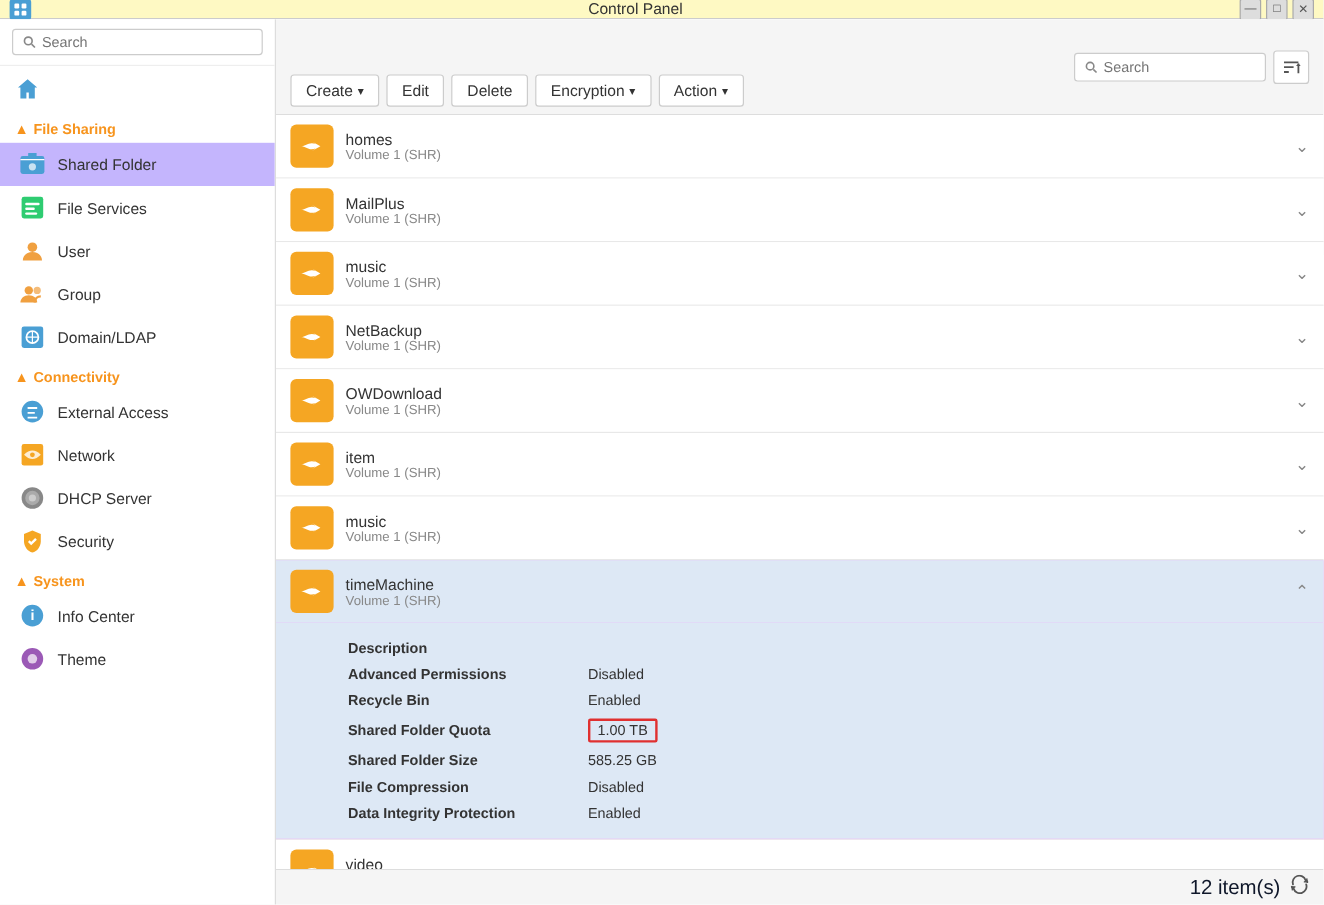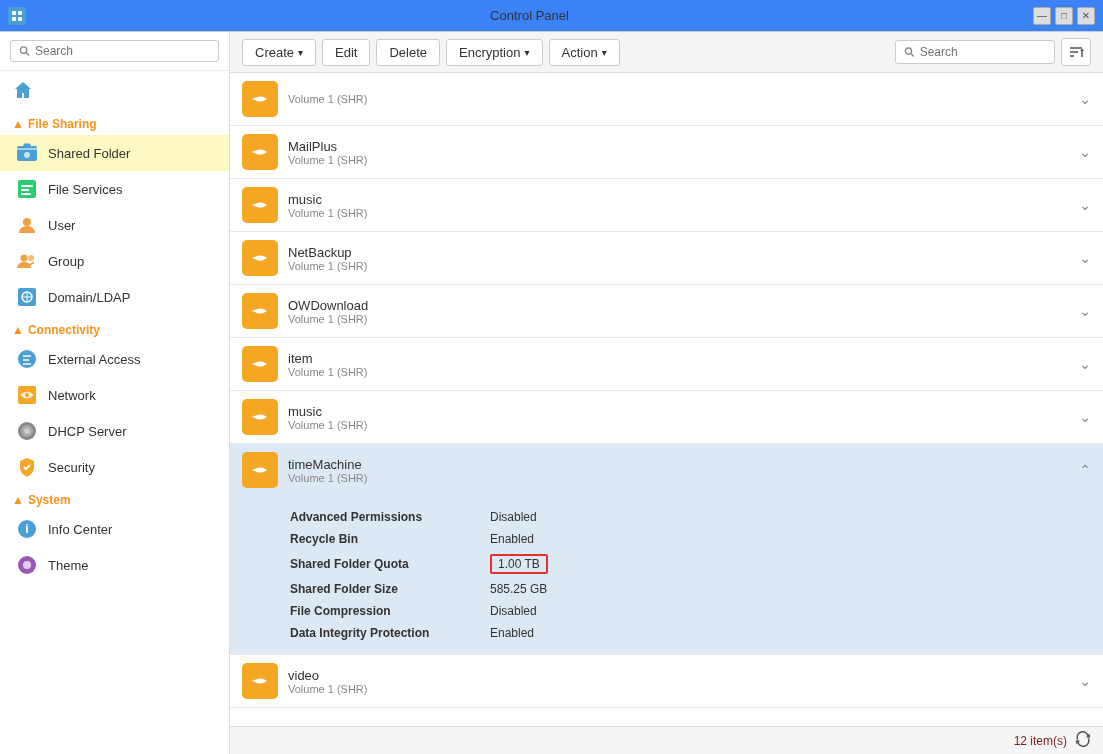--- a/index.html
+++ b/index.html
@@ -1,22 +1,22 @@
 <!DOCTYPE html>
 <html><head>
   <meta charset="utf-8">
   <style>
     * { box-sizing: border-box; margin: 0; padding: 0; }
     body { font-family: 'Segoe UI', Arial, sans-serif; font-size: 13px; background: #f0f0f0; width: 1103px; height: 754px; overflow: hidden; display: flex; flex-direction: column; }
 
     
     .titlebar {
-      background: #3b82f6;
+      background: #fef9c3;
       border-bottom: 1px solid #ccc;
-      height: 32px;
+      height: 16px;
       display: flex;
       align-items: center;
       justify-content: space-between;
       padding: 0 8px;
       flex-shrink: 0;
     }
     .titlebar-left { display: flex; align-items: center; gap: 6px; }
     .titlebar-icon { width: 18px; height: 18px; background: #4a9fd4; border-radius: 3px; display: flex; align-items: center; justify-content: center; }
     .titlebar-title { font-size: 13px; color: #333; font-weight: 500; flex: 1; text-align: center; }
     .titlebar-controls { display: flex; gap: 4px; align-items: center; }
@@ -76,21 +76,21 @@
     }
     .sidebar-item {
       display: flex;
       align-items: center;
       gap: 10px;
       padding: 7px 12px 7px 16px;
       cursor: pointer;
       color: #333;
       font-size: 13px;
     }
-    .sidebar-item.active { background: #fef9c3; }
+    .sidebar-item.active { background: #c4b5fd; }
     .sidebar-item-icon {
       width: 22px;
       height: 22px;
       flex-shrink: 0;
       display: flex;
       align-items: center;
       justify-content: center;
     }
 
     
@@ -107,20 +107,21 @@
       padding: 5px 12px;
       border: 1px solid #ccc;
       background: #fff;
       border-radius: 3px;
       cursor: pointer;
       font-size: 13px;
       color: #333;
       display: flex;
       align-items: center;
       gap: 4px;
+      margin-top: 40px;
     }
     .toolbar-spacer { flex: 1; }
     .toolbar-search {
       display: flex;
       align-items: center;
       border: 1px solid #ccc;
       border-radius: 3px;
       padding: 4px 8px;
       background: #fff;
       gap: 5px;
@@ -210,22 +211,22 @@
       border: 2px solid #e03030;
       padding: 1px 6px;
       border-radius: 2px;
     }
 
     
     .statusbar {
       border-top: 1px solid #ddd;
       background: #f5f5f5;
       padding: 4px 12px;
-      font-size: 12px;
-      color: #7f1d1d;
+      font-size: 17px;
+      color: #0f172a;
       display: flex;
       align-items: center;
       justify-content: flex-end;
       gap: 8px;
       flex-shrink: 0;
     }
 
     
     ::-webkit-scrollbar { width: 6px; }
     ::-webkit-scrollbar-track { background: #f0f0f0; }
@@ -458,20 +459,21 @@
     <div class="folder-list">
 
       <div class="folder-item">
         <div class="folder-item-header">
           <div class="folder-icon-wrap">
             <svg width="22" height="20" viewBox="0 0 22 20" fill="white">
               <path d="M2 10C6 10 8 6 14 8L11 6l7 4-7 4 3-2c-6 2-8-2-12-2z"></path>
             </svg>
           </div>
           <div class="folder-info">
+            <div class="folder-name">homes</div>
             <div class="folder-vol">Volume 1 (SHR)</div>
           </div>
           <span class="chevron">⌄</span>
         </div>
       </div>
 
       <div class="folder-item">
         <div class="folder-item-header">
           <div class="folder-icon-wrap">
             <svg width="22" height="20" viewBox="0 0 22 20" fill="white">
@@ -569,20 +571,24 @@
               </svg>
           </div>
           <div class="folder-info">
             <div class="folder-name">timeMachine</div>
             <div class="folder-vol">Volume 1 (SHR)</div>
           </div>
           <span class="chevron">⌃</span>
         </div>
 
         <div class="folder-detail">
+          <div class="detail-row">
+            <div class="detail-label">Description</div>
+            <div class="detail-value"></div>
+          </div>
           <div class="detail-row">
             <div class="detail-label">Advanced Permissions</div>
             <div class="detail-value">Disabled</div>
           </div>
           <div class="detail-row">
             <div class="detail-label">Recycle Bin</div>
             <div class="detail-value">Enabled</div>
           </div>
           <div class="detail-row">
             <div class="detail-label">Shared Folder Quota</div>

